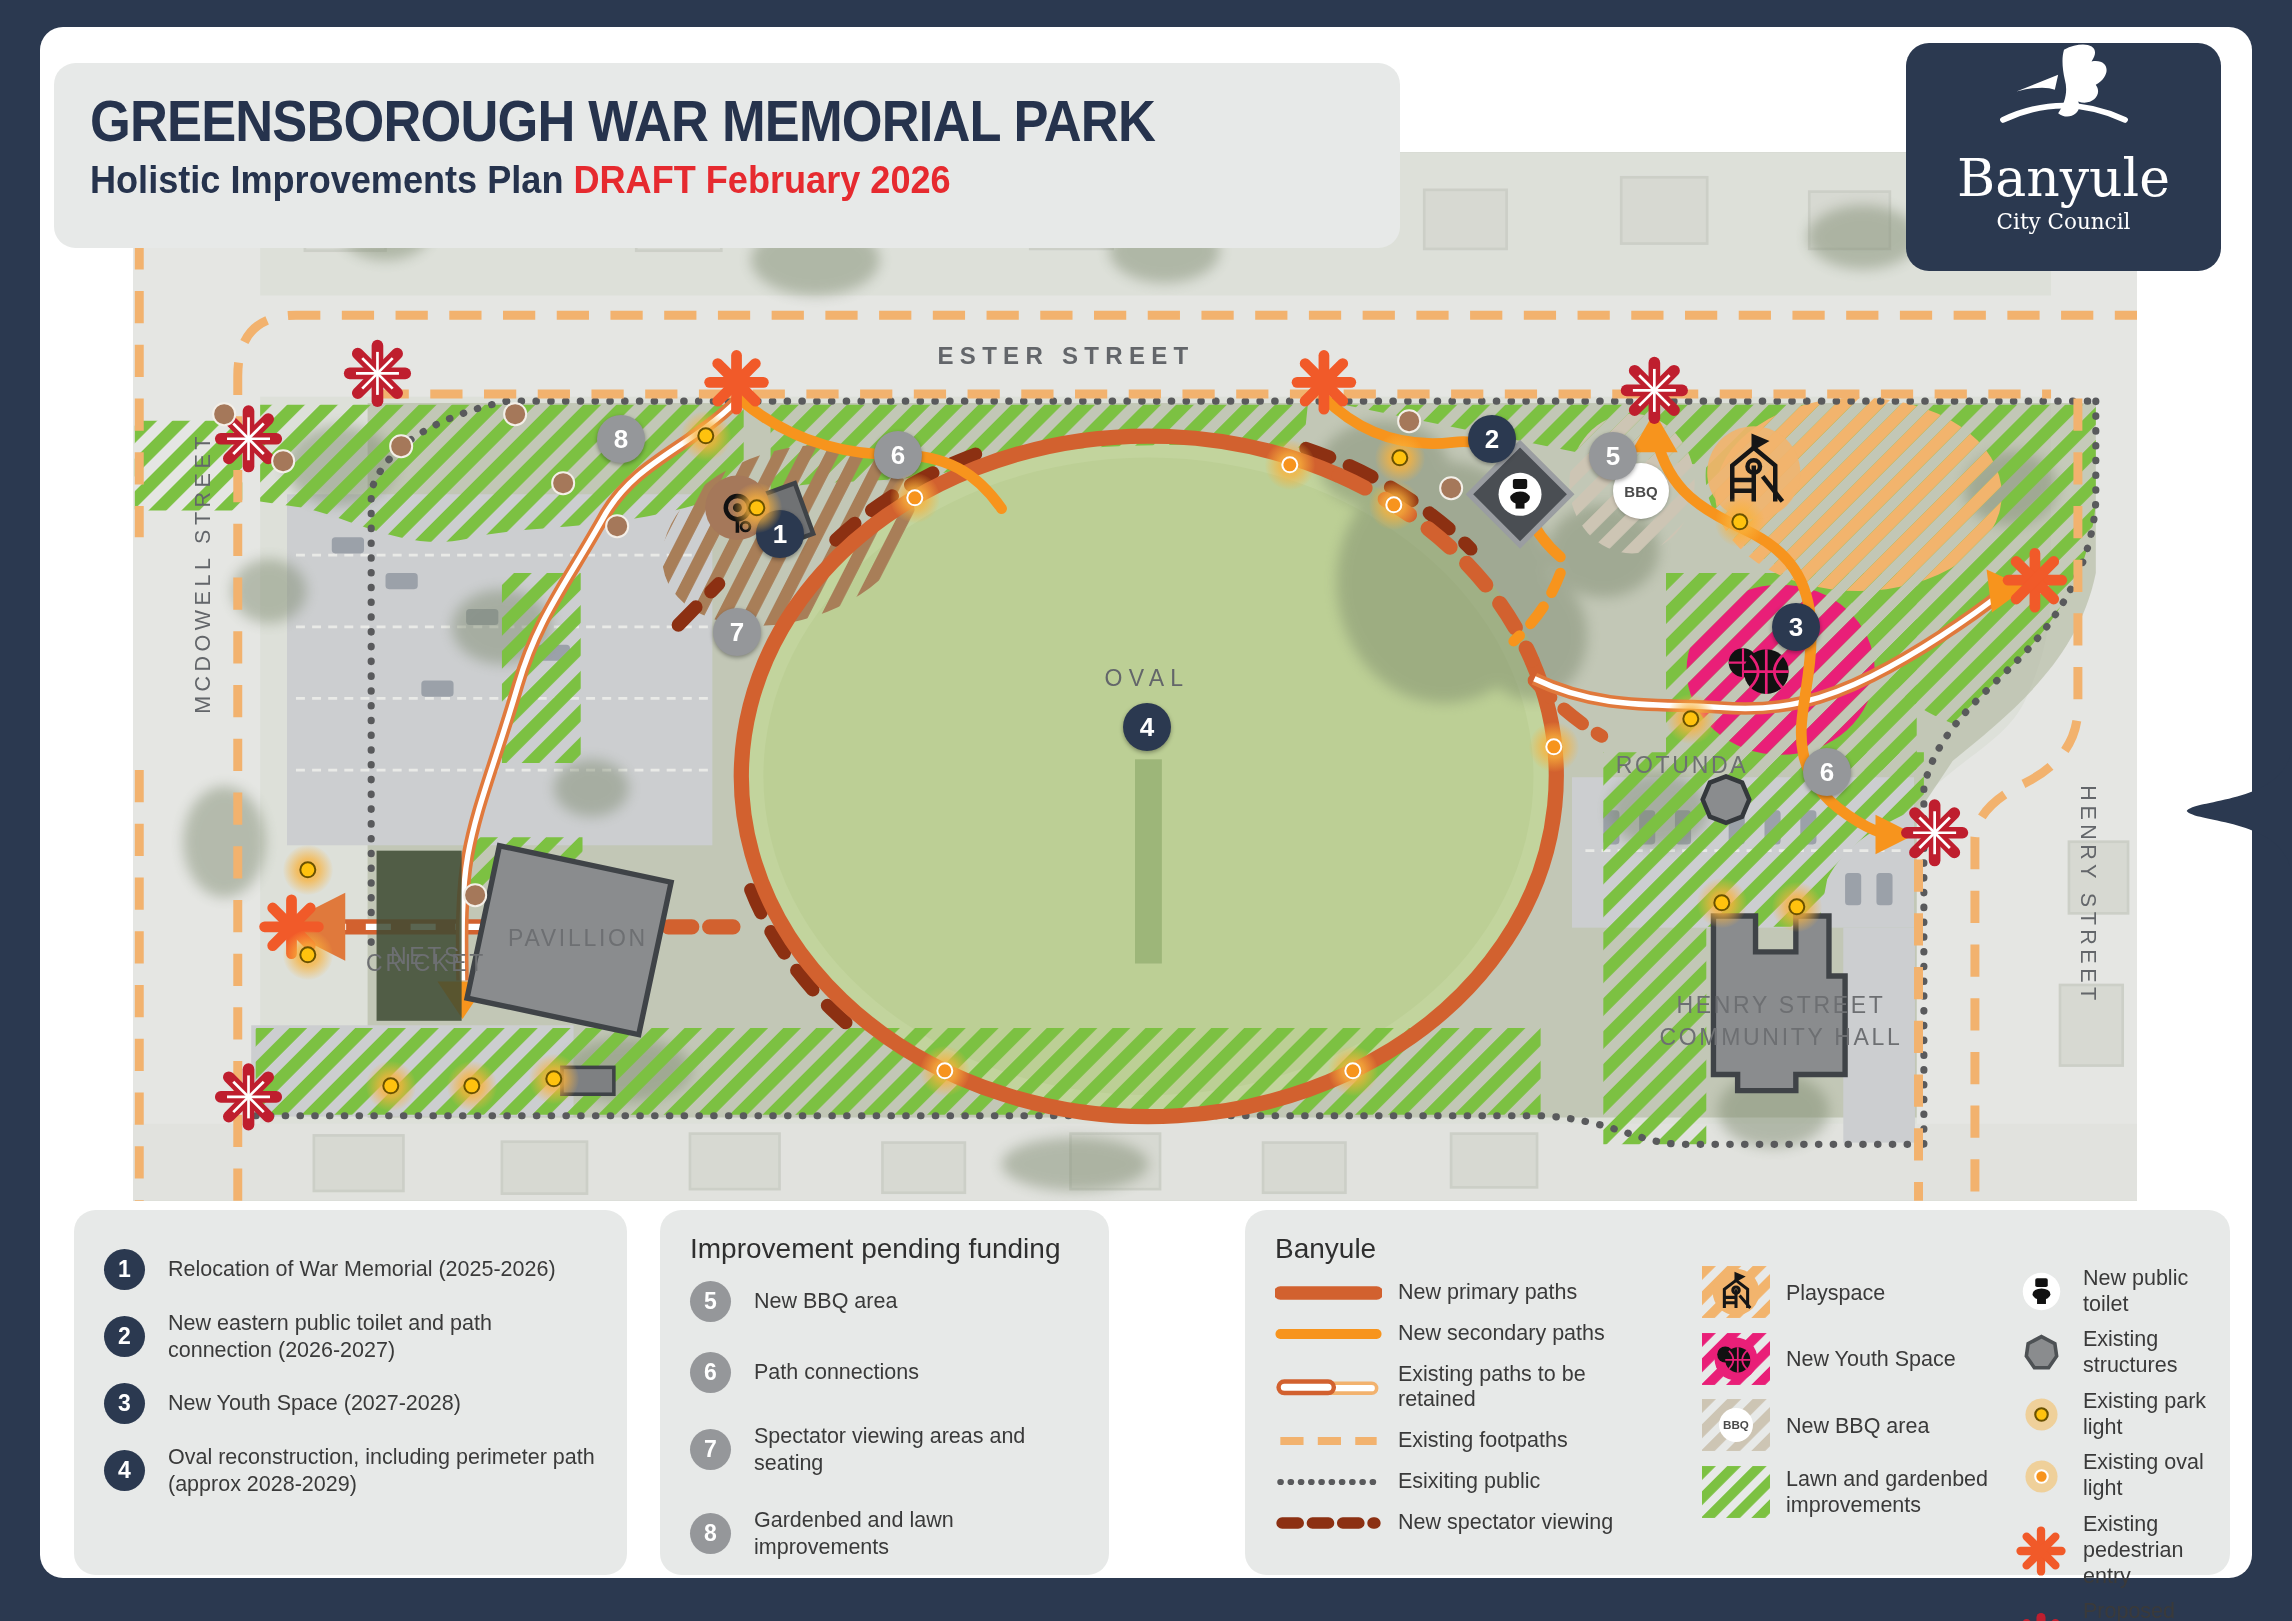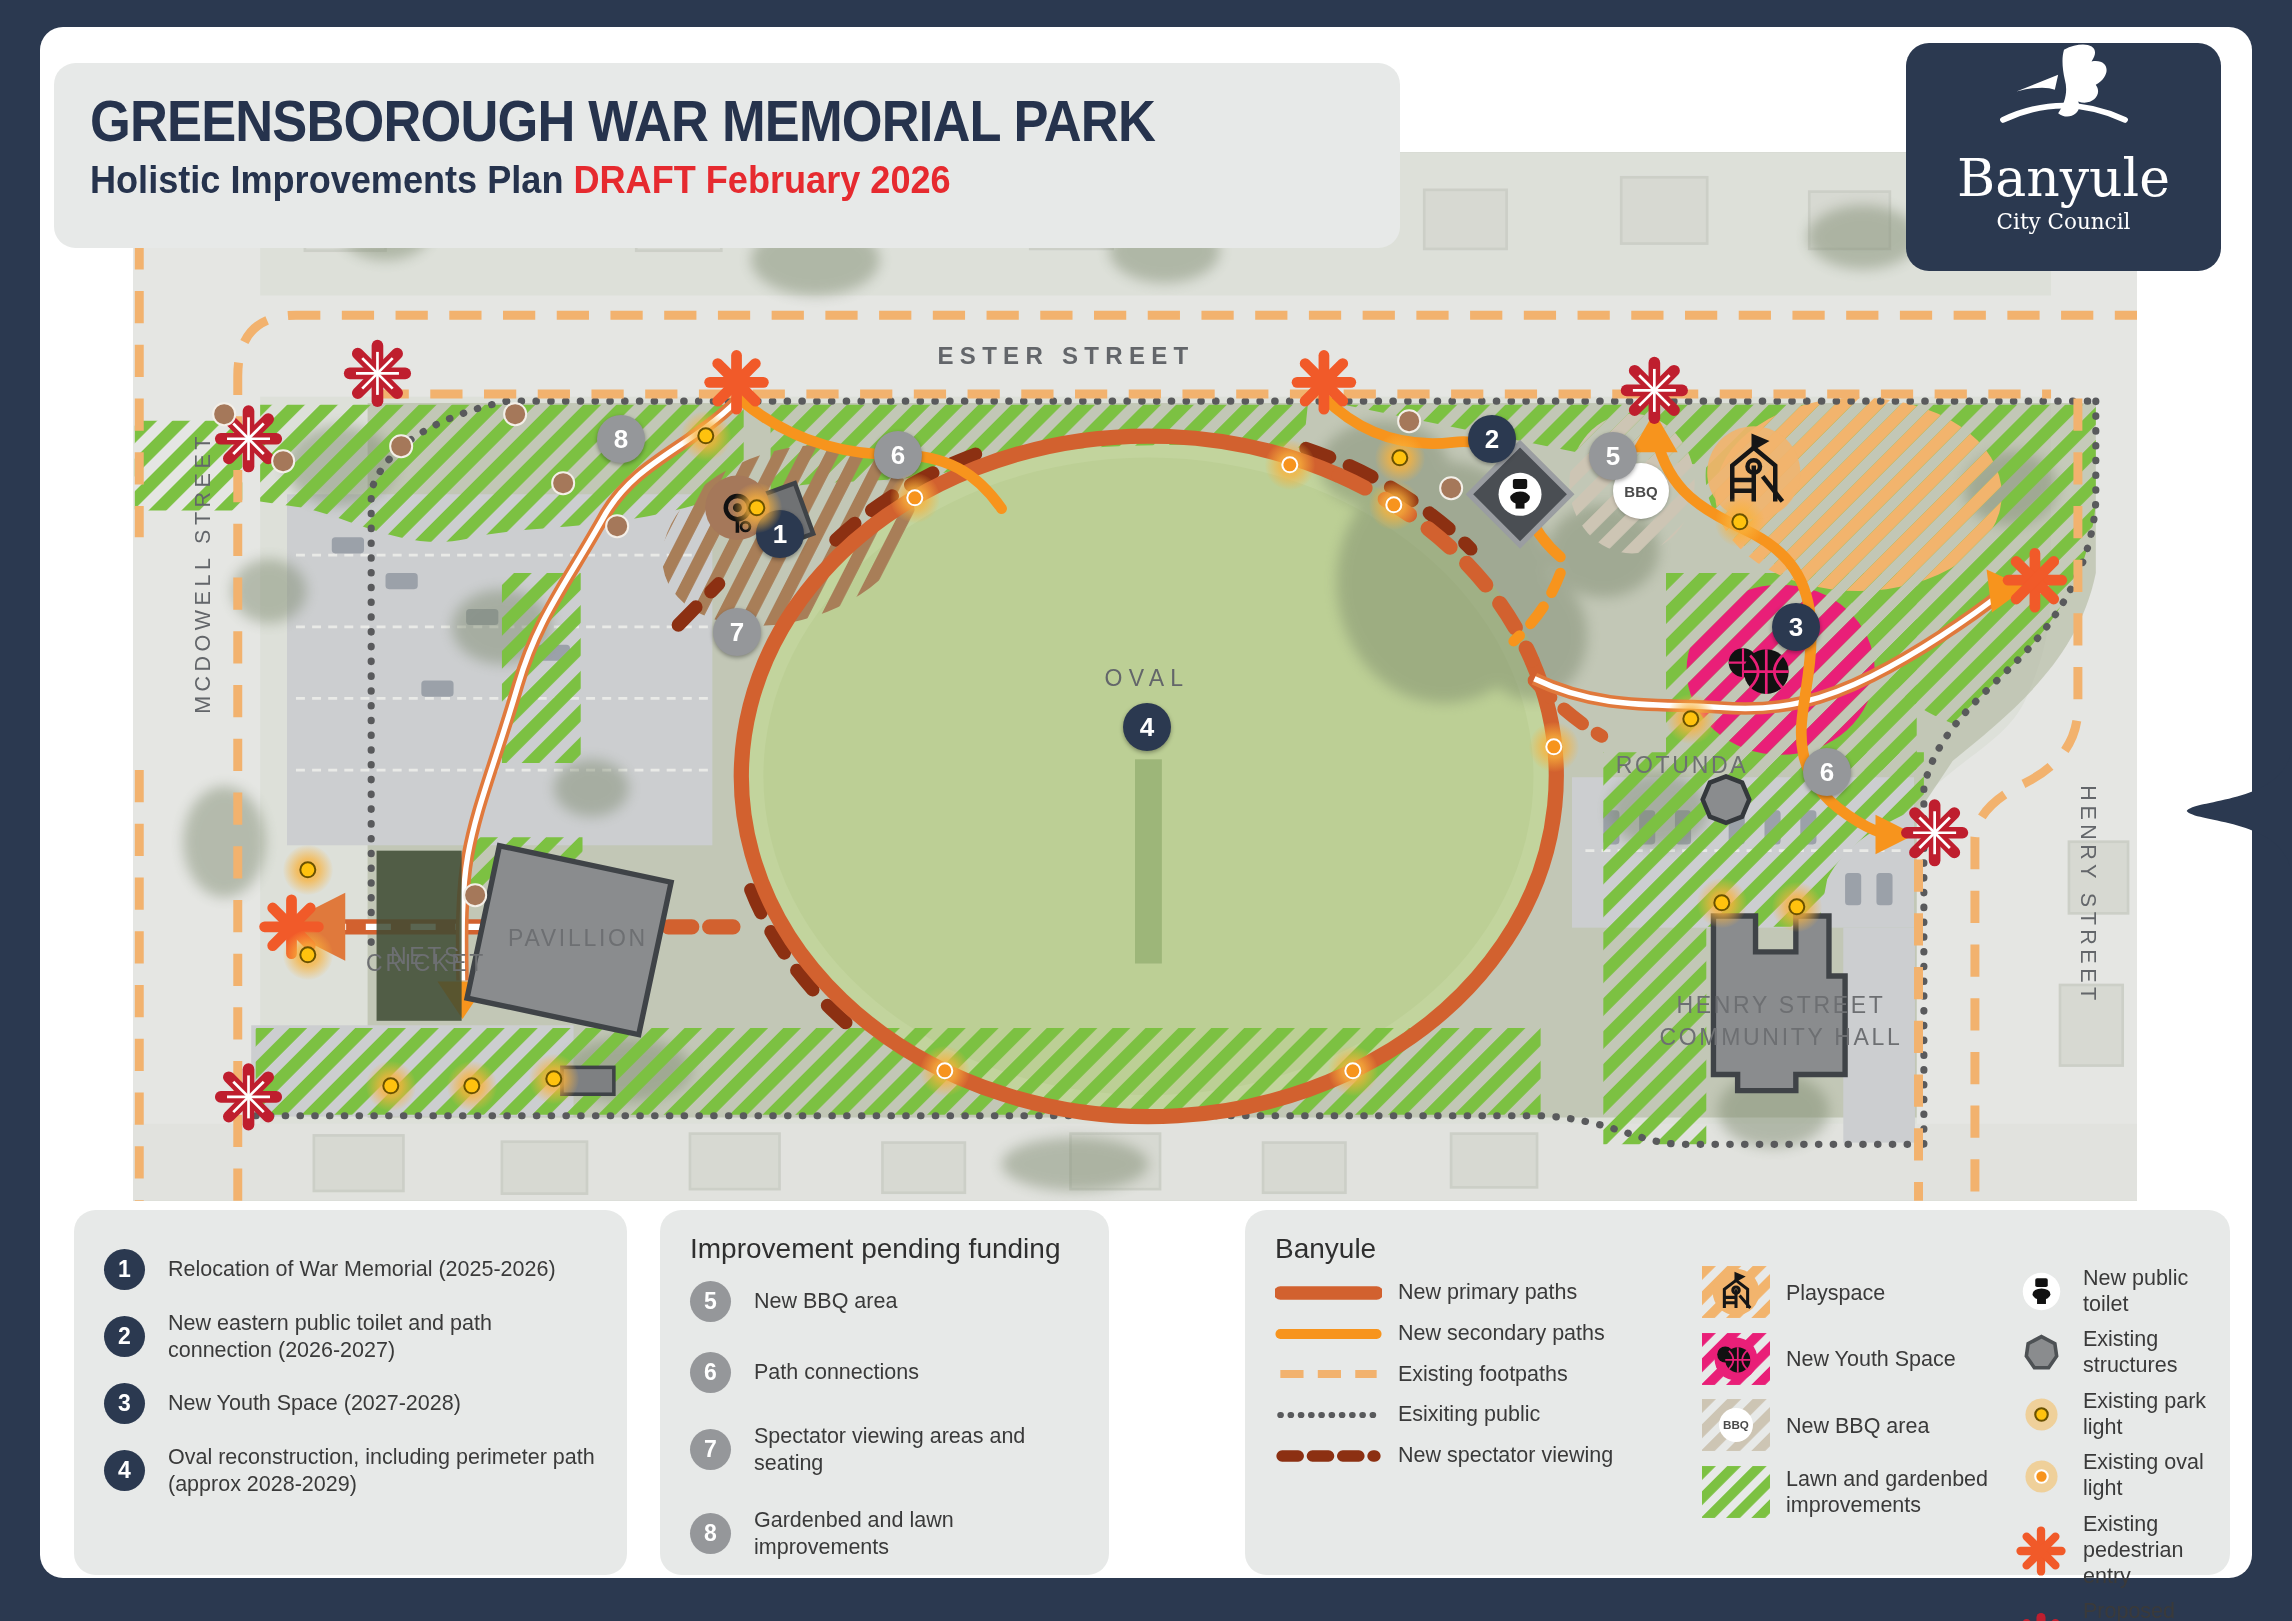--- a/index.html
+++ b/index.html
@@ -519,20 +519,29 @@
       <div class="lrow">
         <span class="lglyph">
           <svg width="107" height="18" viewBox="0 0 120 20">
               <line x1="6" y1="10" x2="114" y2="10" stroke="#f7941d" stroke-width="11" stroke-linecap="round"></line>
             </svg>
           </span>
         <span class="lab">New secondary paths</span>
       </div>
       <div class="lrow">
         <span class="lglyph">
+          <svg width="107" height="21.5" viewBox="0 0 120 24">
+            <rect x="52" y="7" width="62" height="11" rx="5.5" fill="#ffffff" stroke="#f2b26e" stroke-width="4"></rect>
+            <rect x="4" y="5" width="62" height="13" rx="6.5" fill="#ffffff" stroke="#d2612f" stroke-width="5"></rect>
+          </svg>
+          </span>
+        <span class="lab">Existing paths to be retained</span>
+      </div>
+      <div class="lrow">
+        <span class="lglyph">
           <svg width="107" height="18" viewBox="0 0 120 20">
               <line x1="6" y1="10" x2="114" y2="10" stroke="#f2b26e" stroke-width="9" stroke-dasharray="26 16"></line>
             </svg>
           </span>
         <span class="lab">Existing footpaths</span>
       </div>
       <div class="lrow">
         <span class="lglyph">
           <svg width="107" height="18" viewBox="0 0 120 20">
               <line x1="6" y1="10" x2="110" y2="10" stroke="#595a5c" stroke-width="7" stroke-linecap="round" stroke-dasharray="0.5 11"></line>

